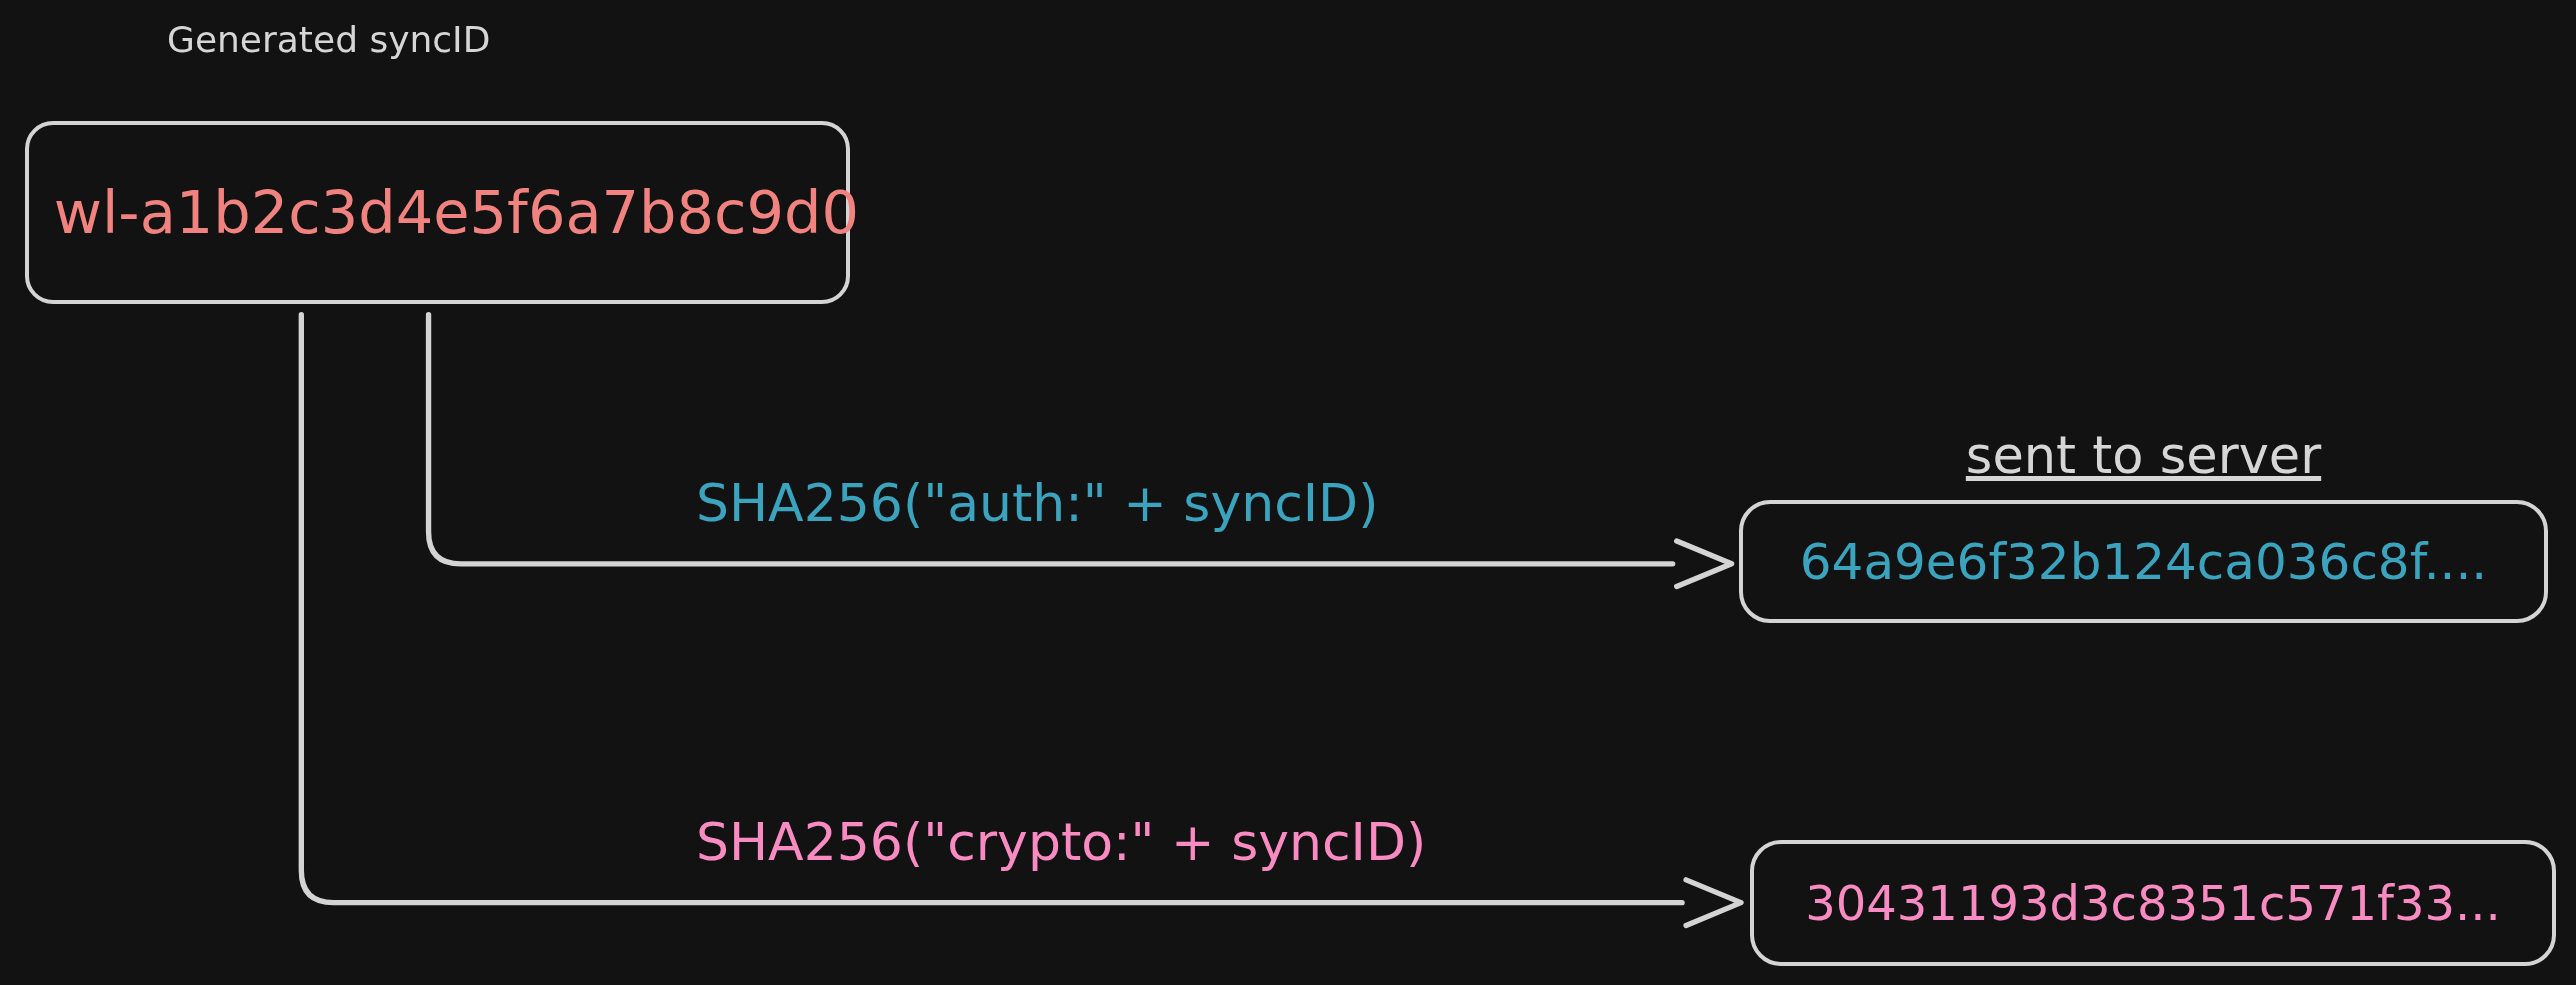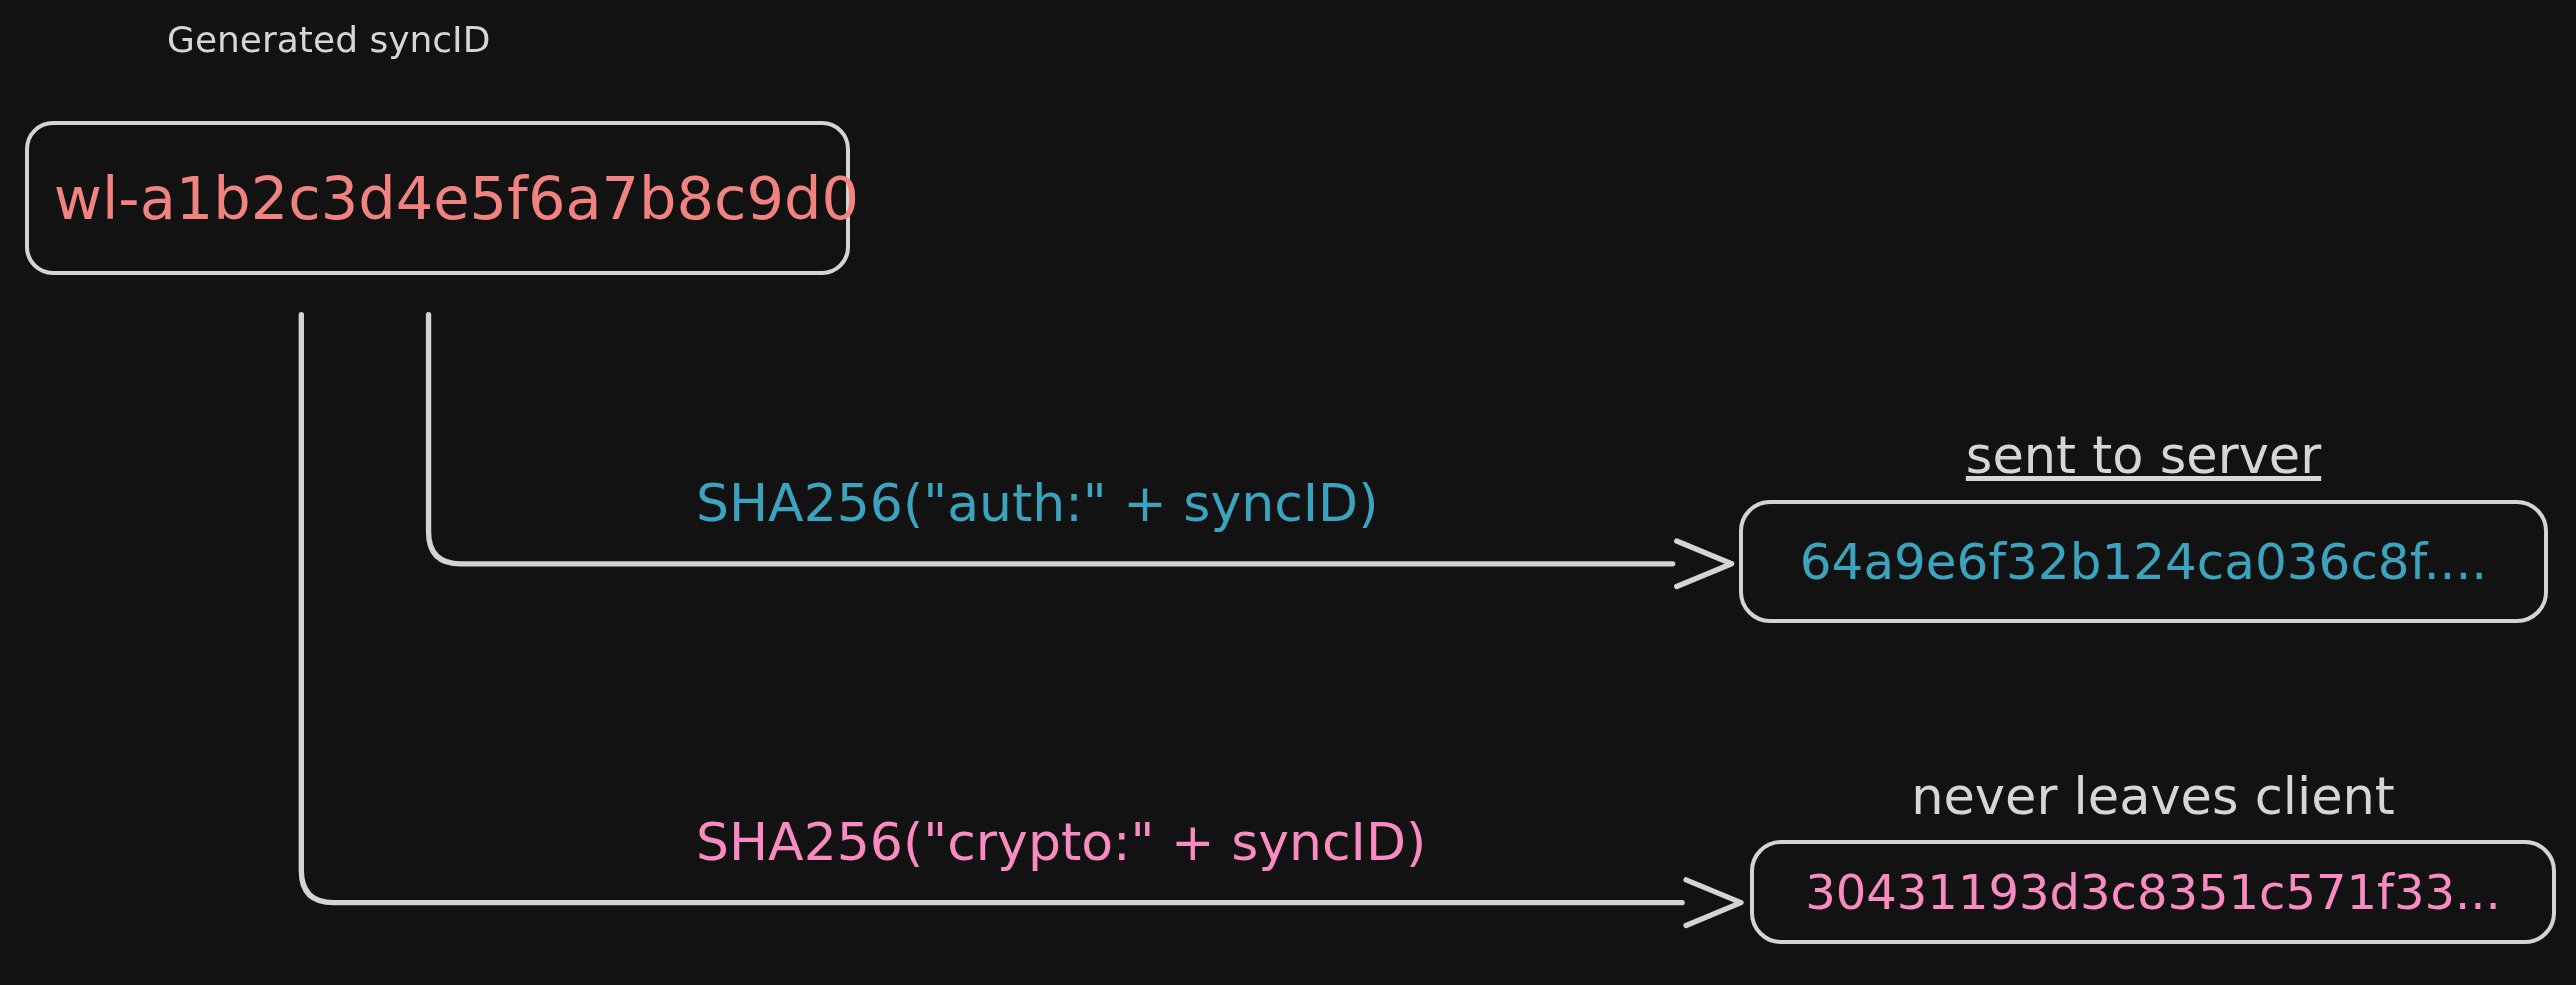--- a/index.html
+++ b/index.html
@@ -38,36 +38,36 @@
   .title-label {
     position: absolute;
     left: 167px;
     top: 19px;
     font-size: 36px;
     color: var(--label);
     white-space: nowrap;
   }
   .syncid-box {
     left: 25.4px; top: 121px;
-    width: 825px; height: 154px;
+    width: 825px; height: 183px;
     border-radius: 28px;
     color: var(--red);
     font-size: 59px;
     padding-left: 37px;
   }
   .auth-box {
     left: 1739px; top: 500px;
     width: 809px; height: 123px;
     color: var(--teal);
     font-size: 50px;
     justify-content: center;
   }
   .crypto-box {
     left: 1750px; top: 840px;
-    width: 806px; height: 104px;
+    width: 806px; height: 126px;
     color: var(--pink);
     font-size: 48px;
   }
   .auth-caption { left: 1739px; top: 426px; width: 809px; font-size: 51px; text-decoration: underline; }
   .crypto-caption { left: 1750px; top: 767px; width: 806px; font-size: 51px; }
   .transform-label {
     position: absolute;
     font-size: 52px;
     white-space: nowrap;
   }
@@ -107,20 +107,19 @@
   <div class="transform-label auth-label">SHA256("auth:" + syncID)</div>
 
   <div class="caption auth-caption">sent to server</div>
 
   <div class="node auth-box">
     <span>64a9e6f32b124ca036c8f....</span>
   </div>
 
   <div class="transform-label crypto-label">SHA256("crypto:" + syncID)</div>
 
-  <div class="caption crypto-caption">never leaves client</div>
 
   <div class="node crypto-box">
     <span>30431193d3c8351c571f33...</span>
   </div>
 
 </div>
 
 
 </body></html>

